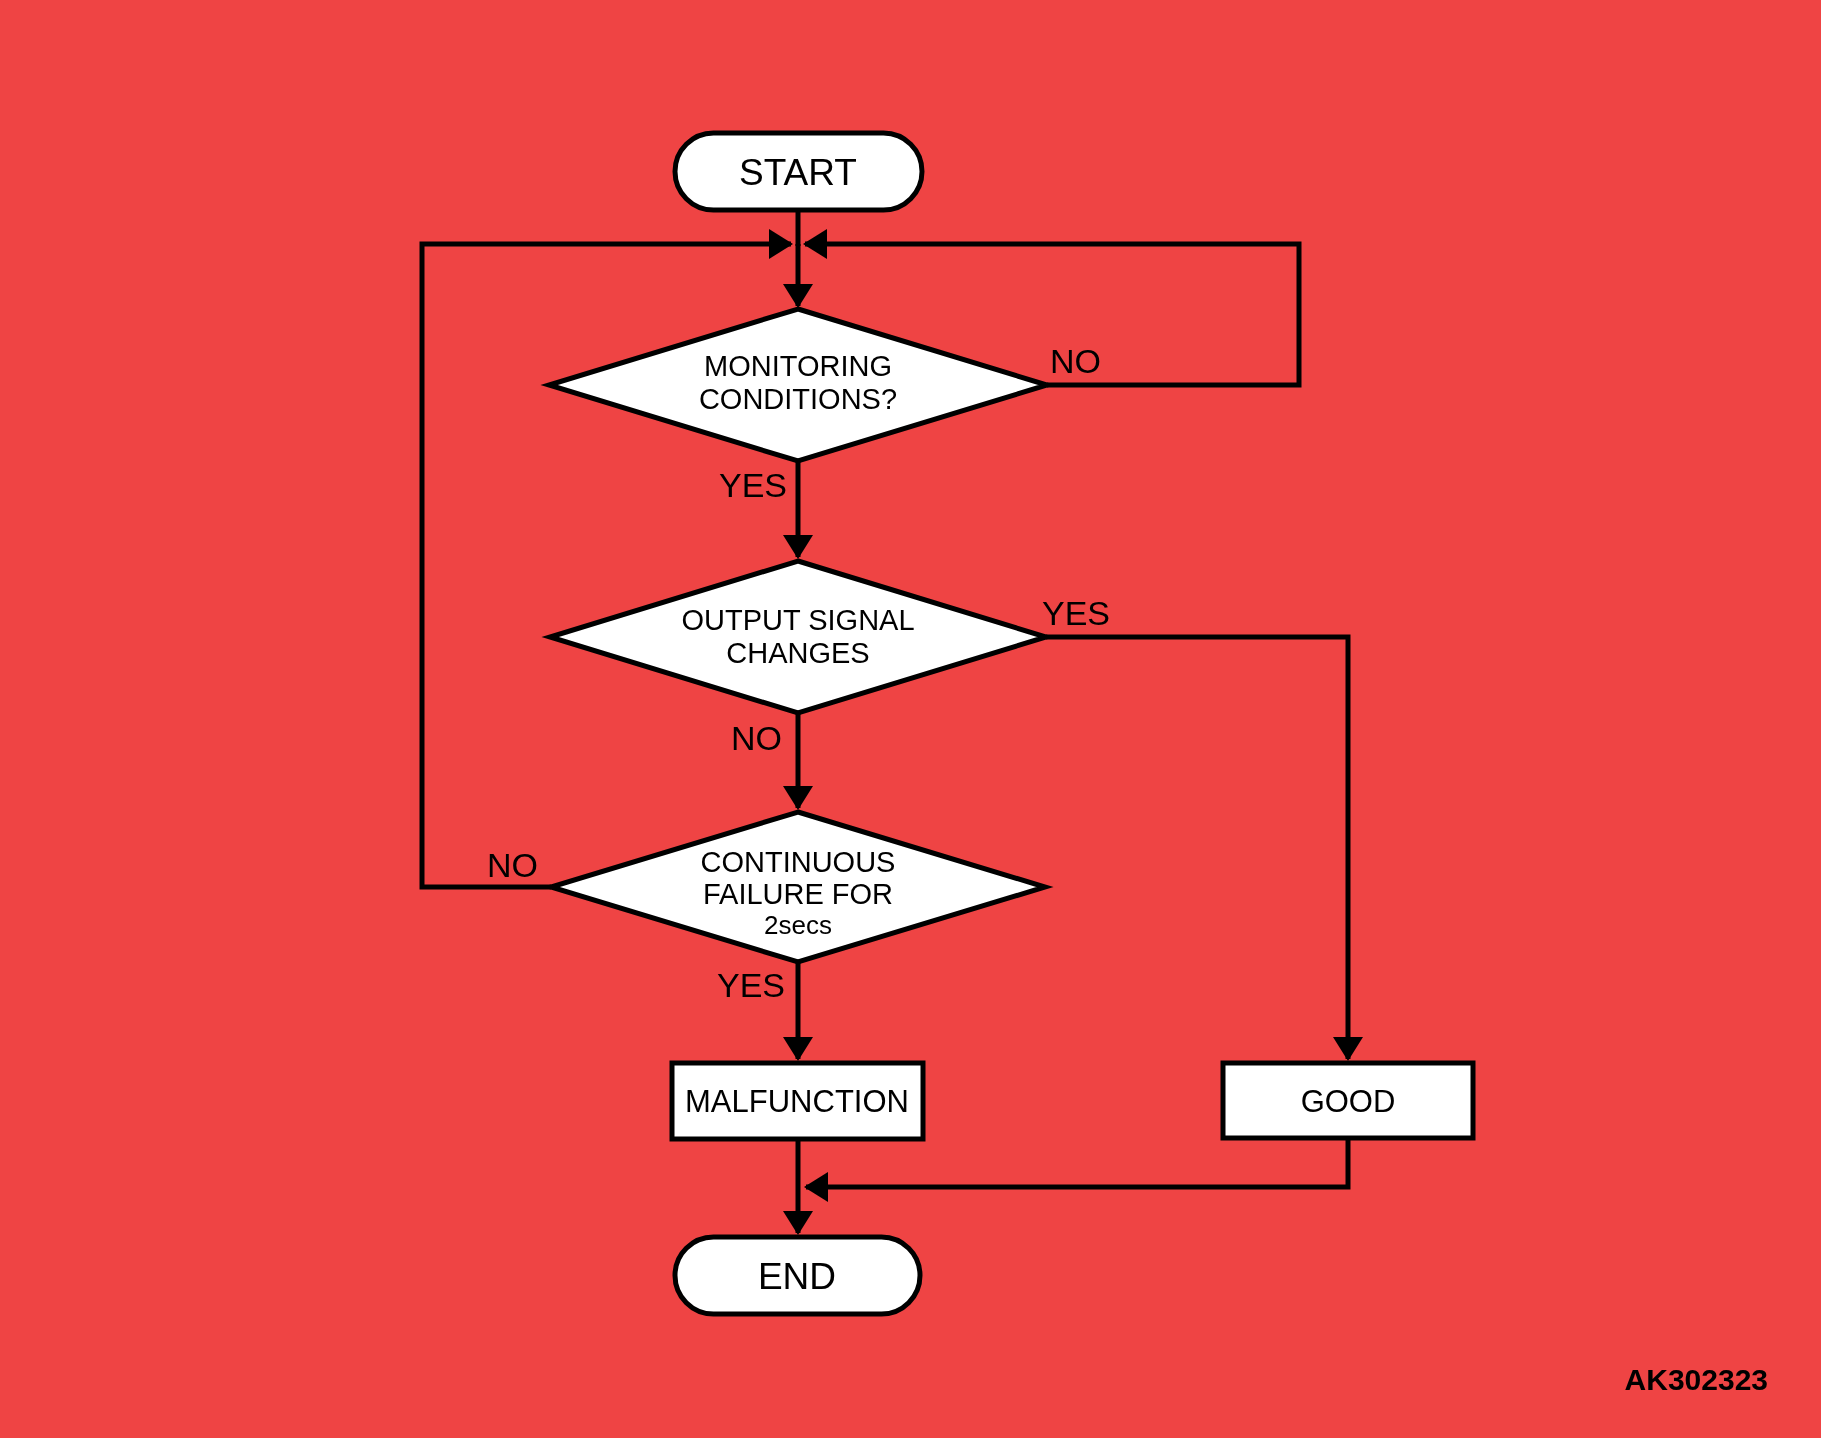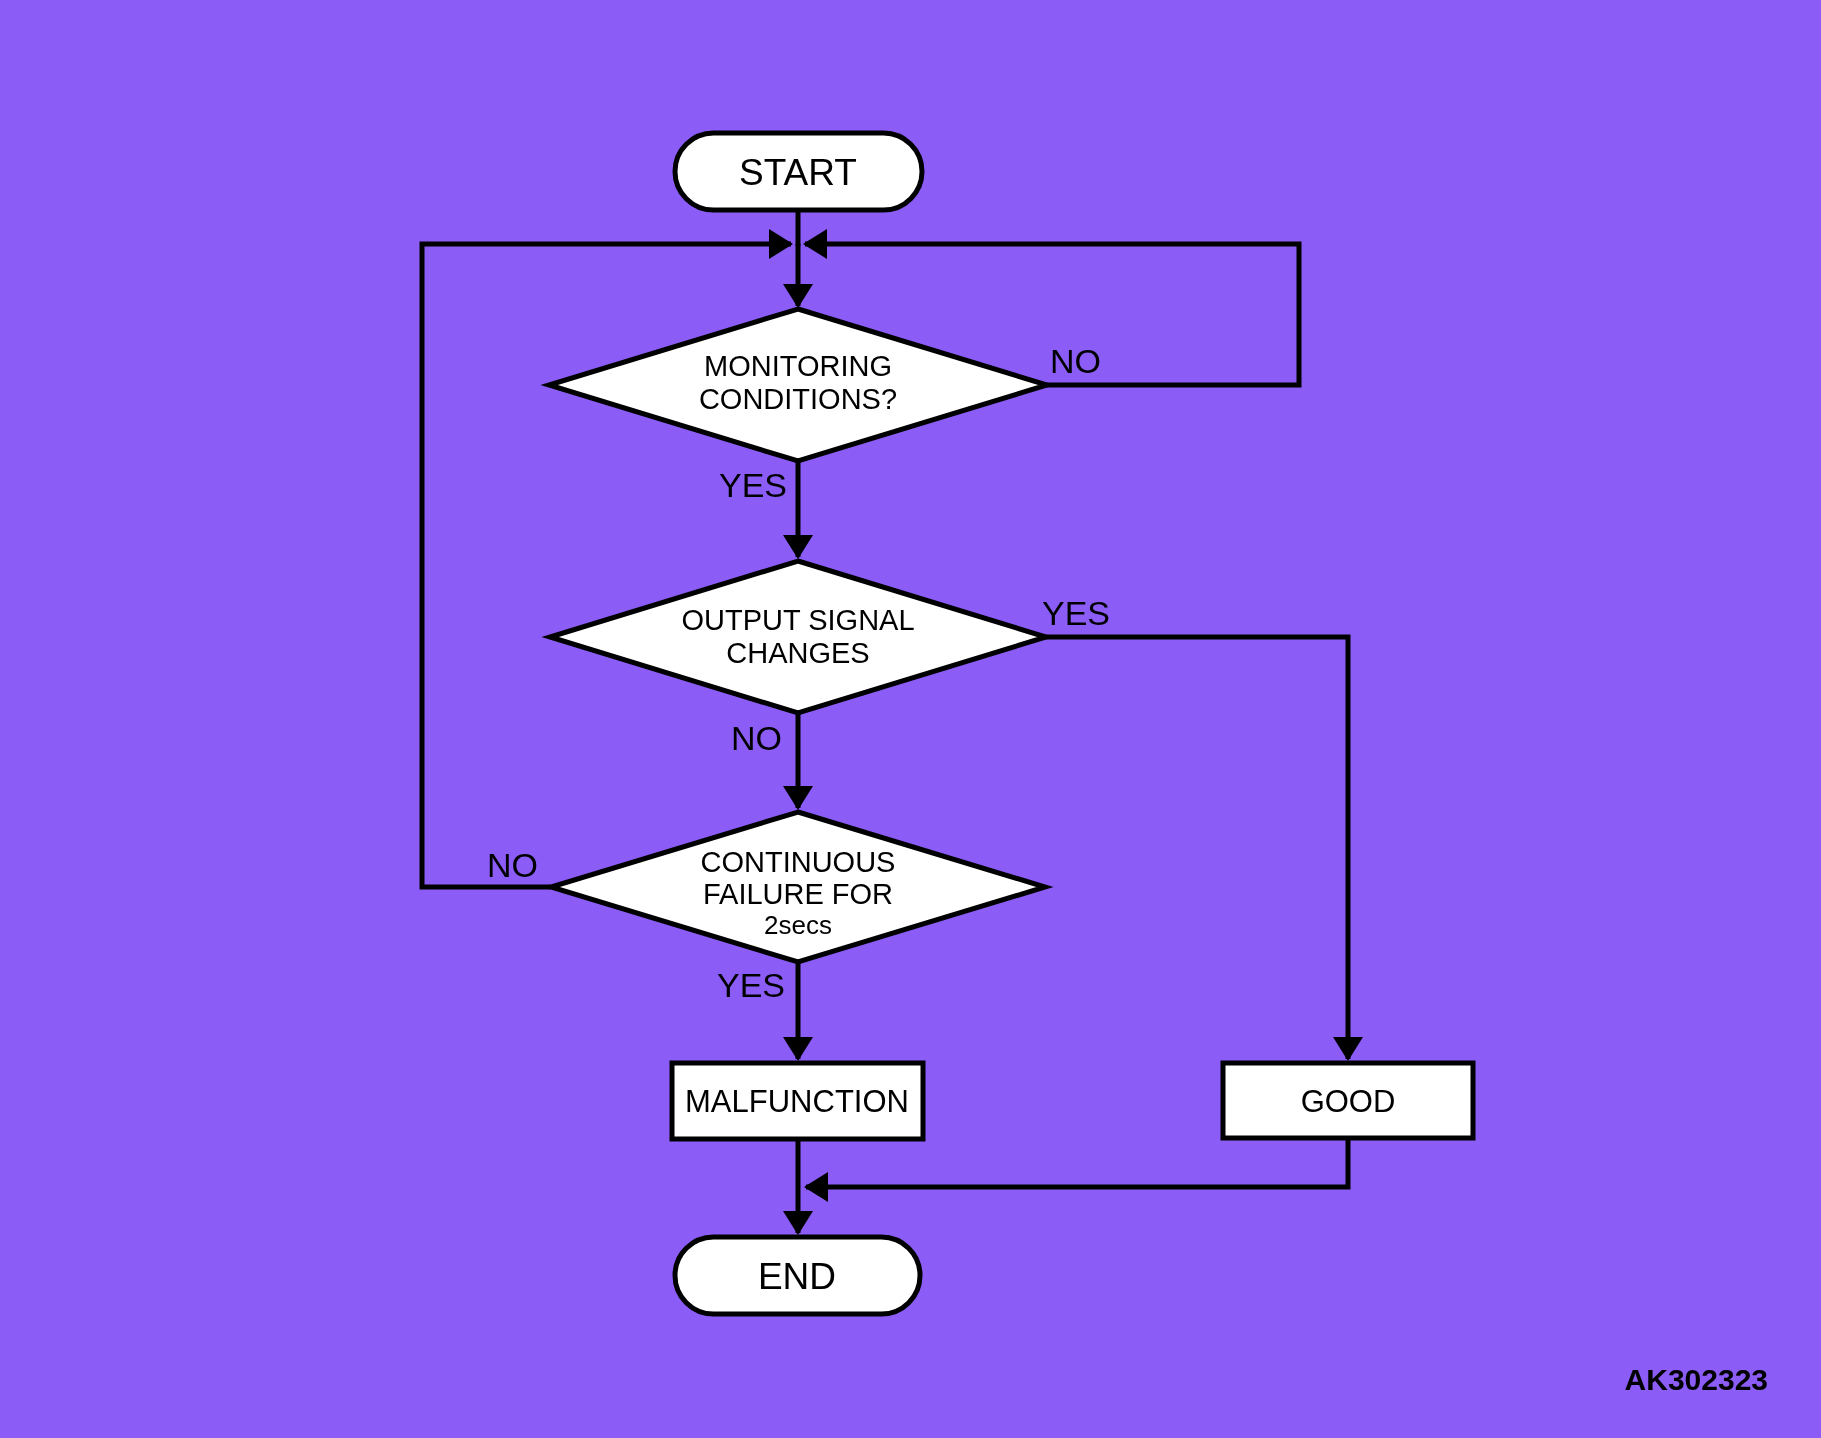--- a/index.html
+++ b/index.html
@@ -4,21 +4,21 @@
 <style>
   html, body {
     margin: 0;
     padding: 0;
     background: #ffffff;
   }
   .page {
     position: relative;
     width: 1821px;
     height: 1438px;
-    background: #8b5cf6;
+    background: #ef4444;
     overflow: hidden;
   }
   svg {
     display: block;
   }
   svg text {
     font-family: "Liberation Sans", sans-serif;
     fill: #000000;
   }
   .shape {

